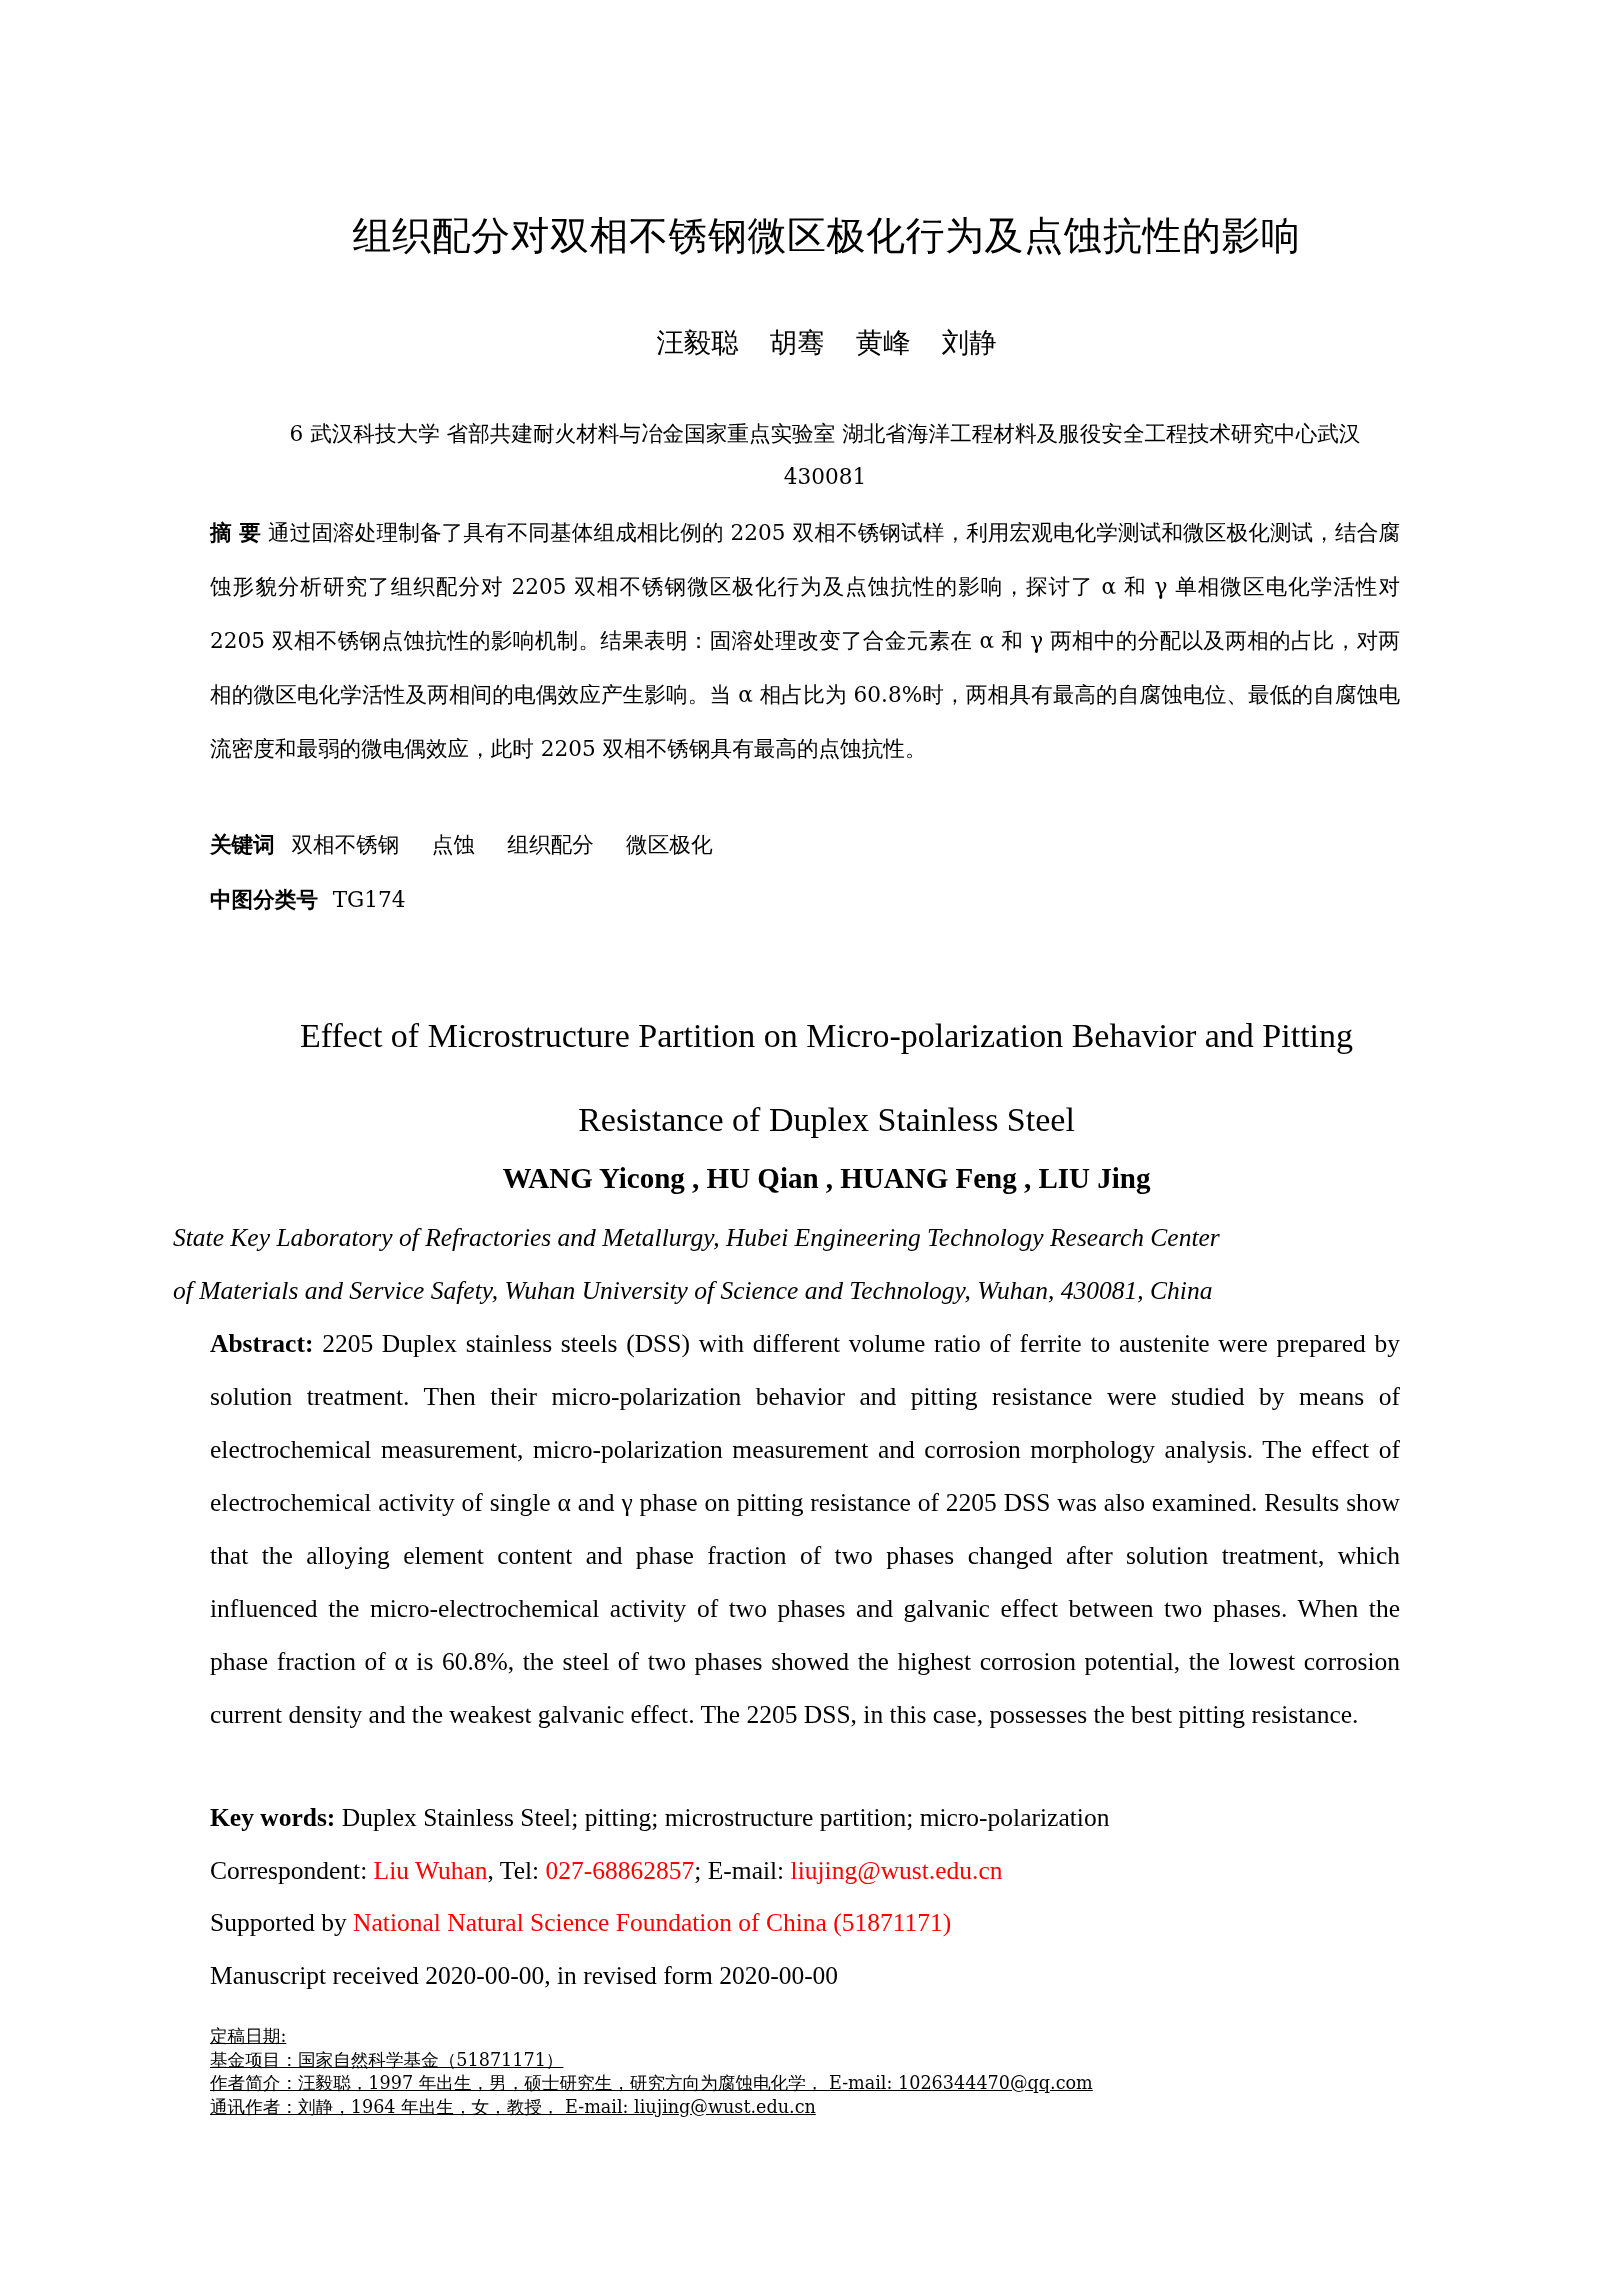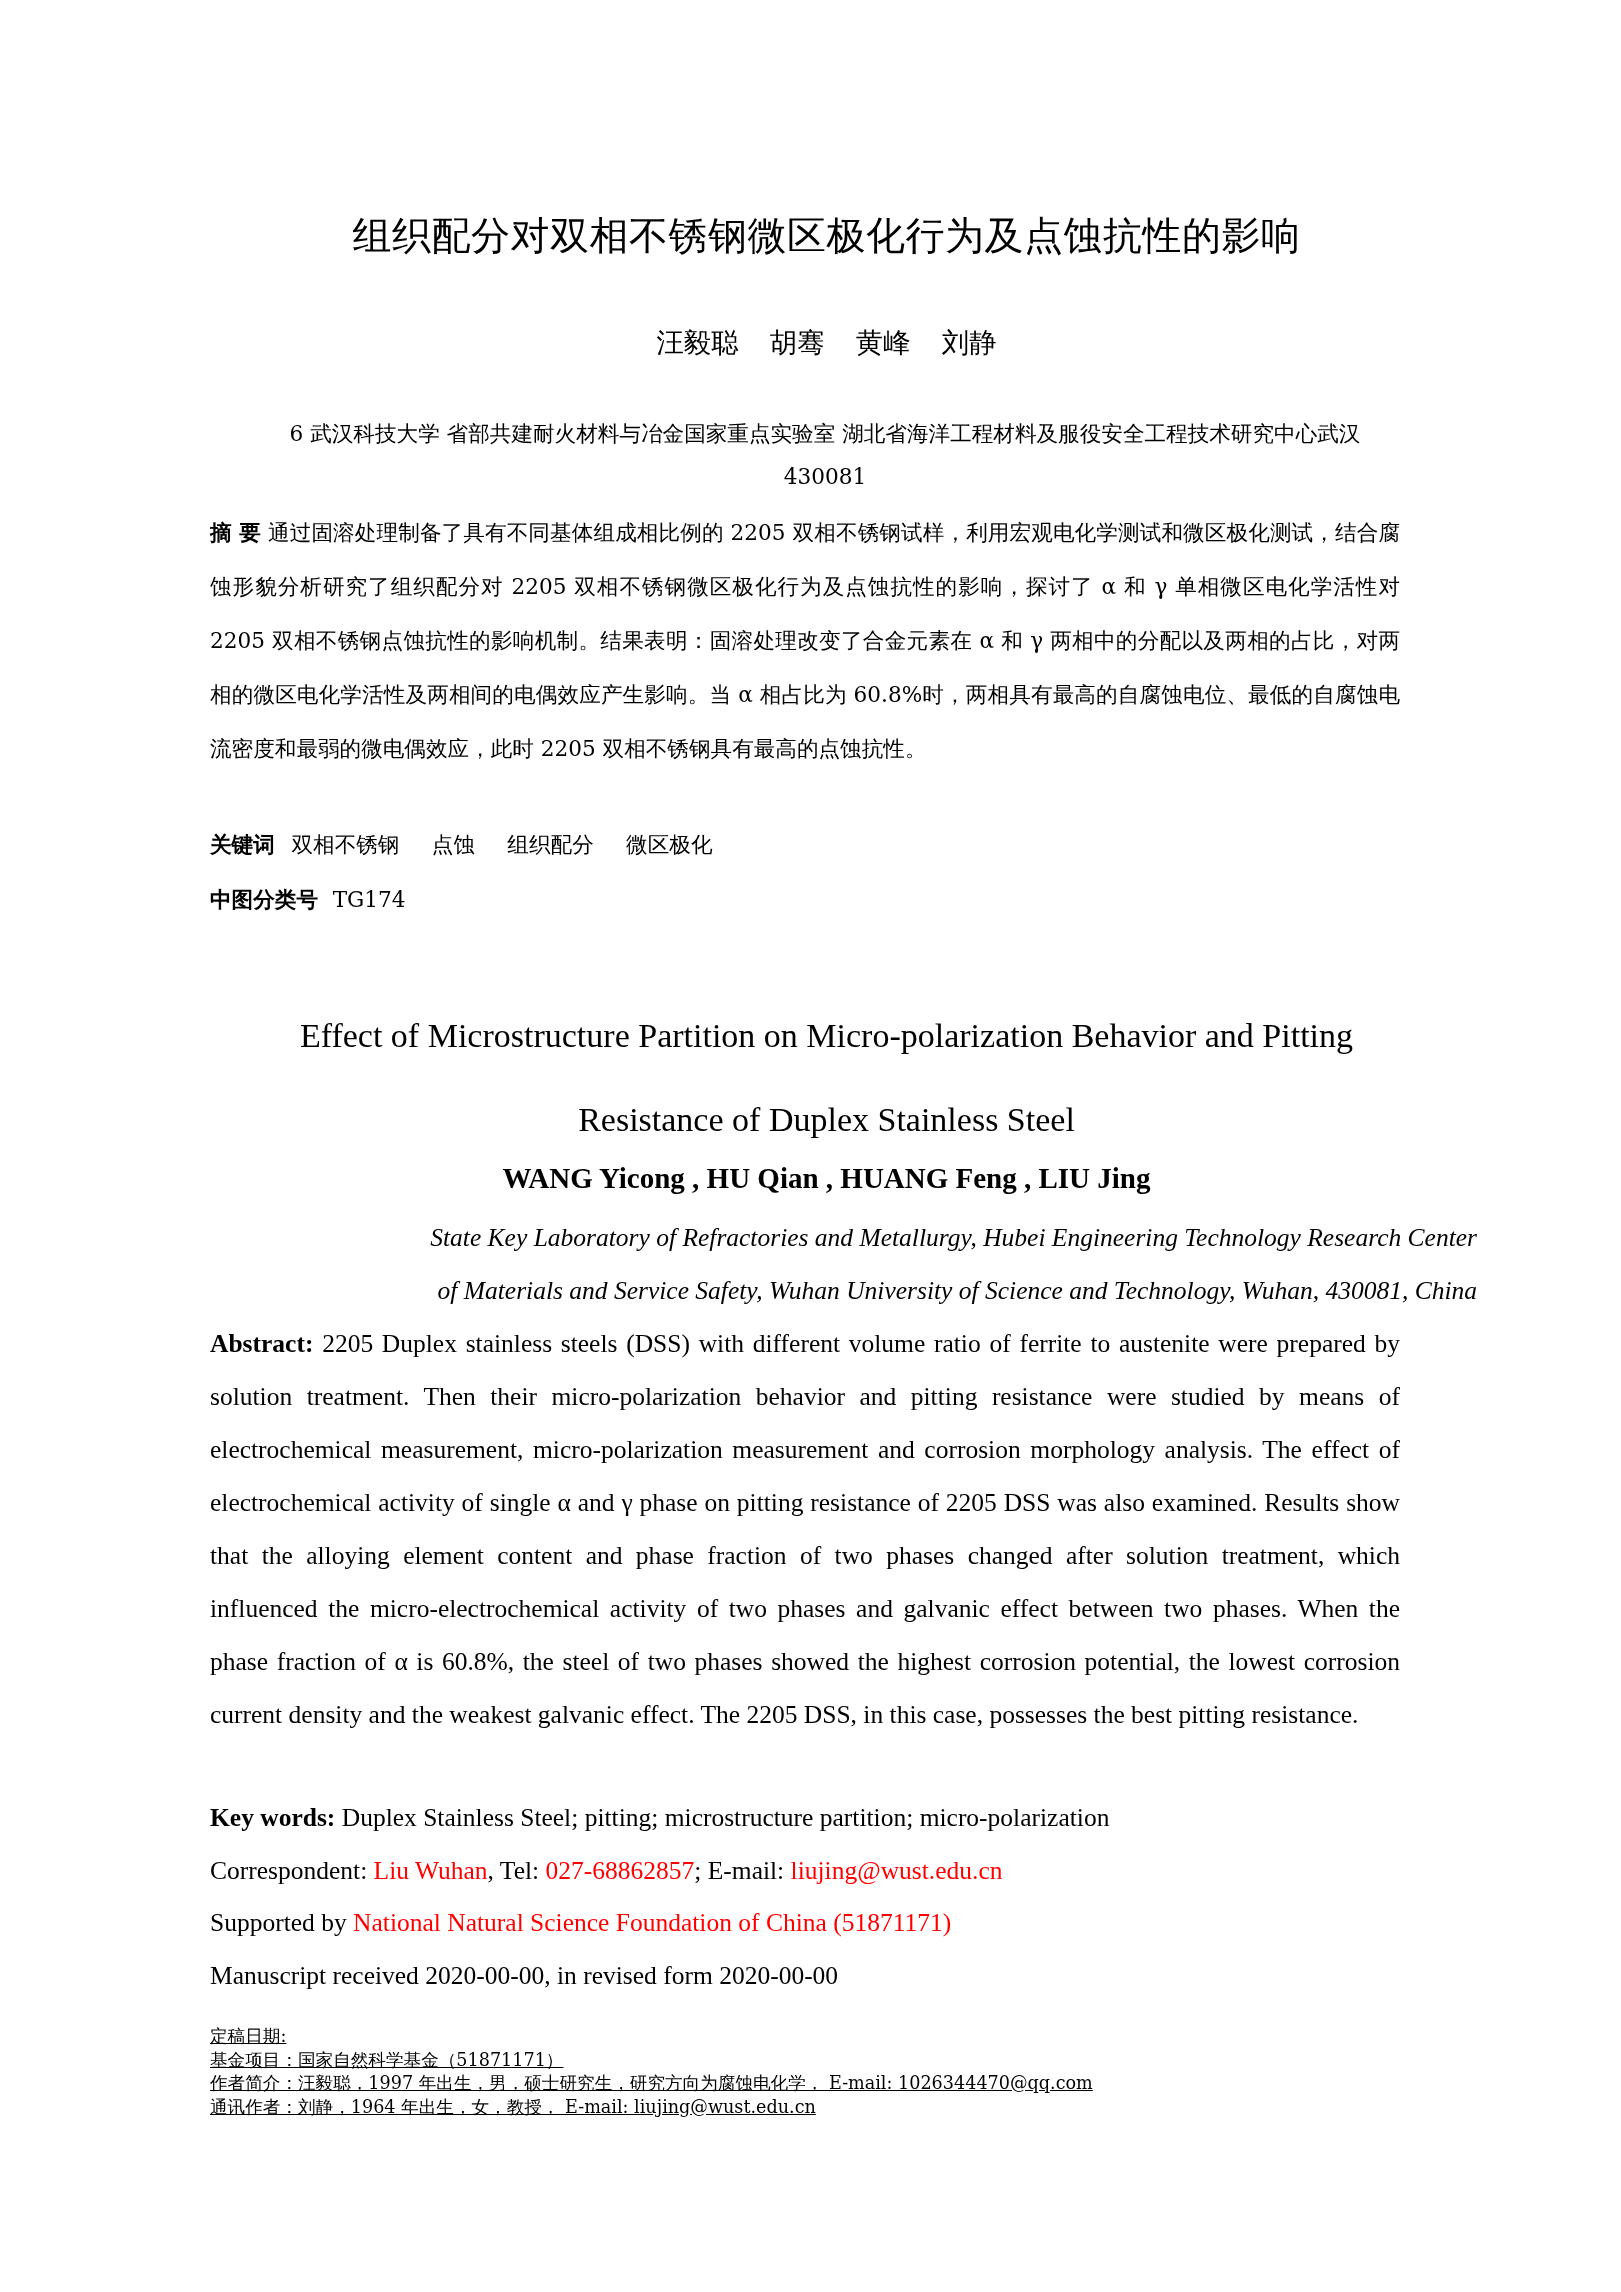--- a/index.html
+++ b/index.html
@@ -89,21 +89,21 @@
       top: 1159px;
       font-family: "Liberation Serif", serif;
       font-size: 29px;
       font-weight: bold;
       line-height: 39px;
     }
     .en-affil {
       top: 1211px;
       left: 157px;
       width: 1304px;
-      text-align: right;
+      text-align: left;
       font-family: "Liberation Serif", serif;
       font-style: italic;
       font-size: 25.5px;
       line-height: 53px;
     }
     .en-abstract {
       top: 1317px;
       font-family: "Liberation Serif", serif;
       font-size: 25.5px;
       line-height: 53px;

